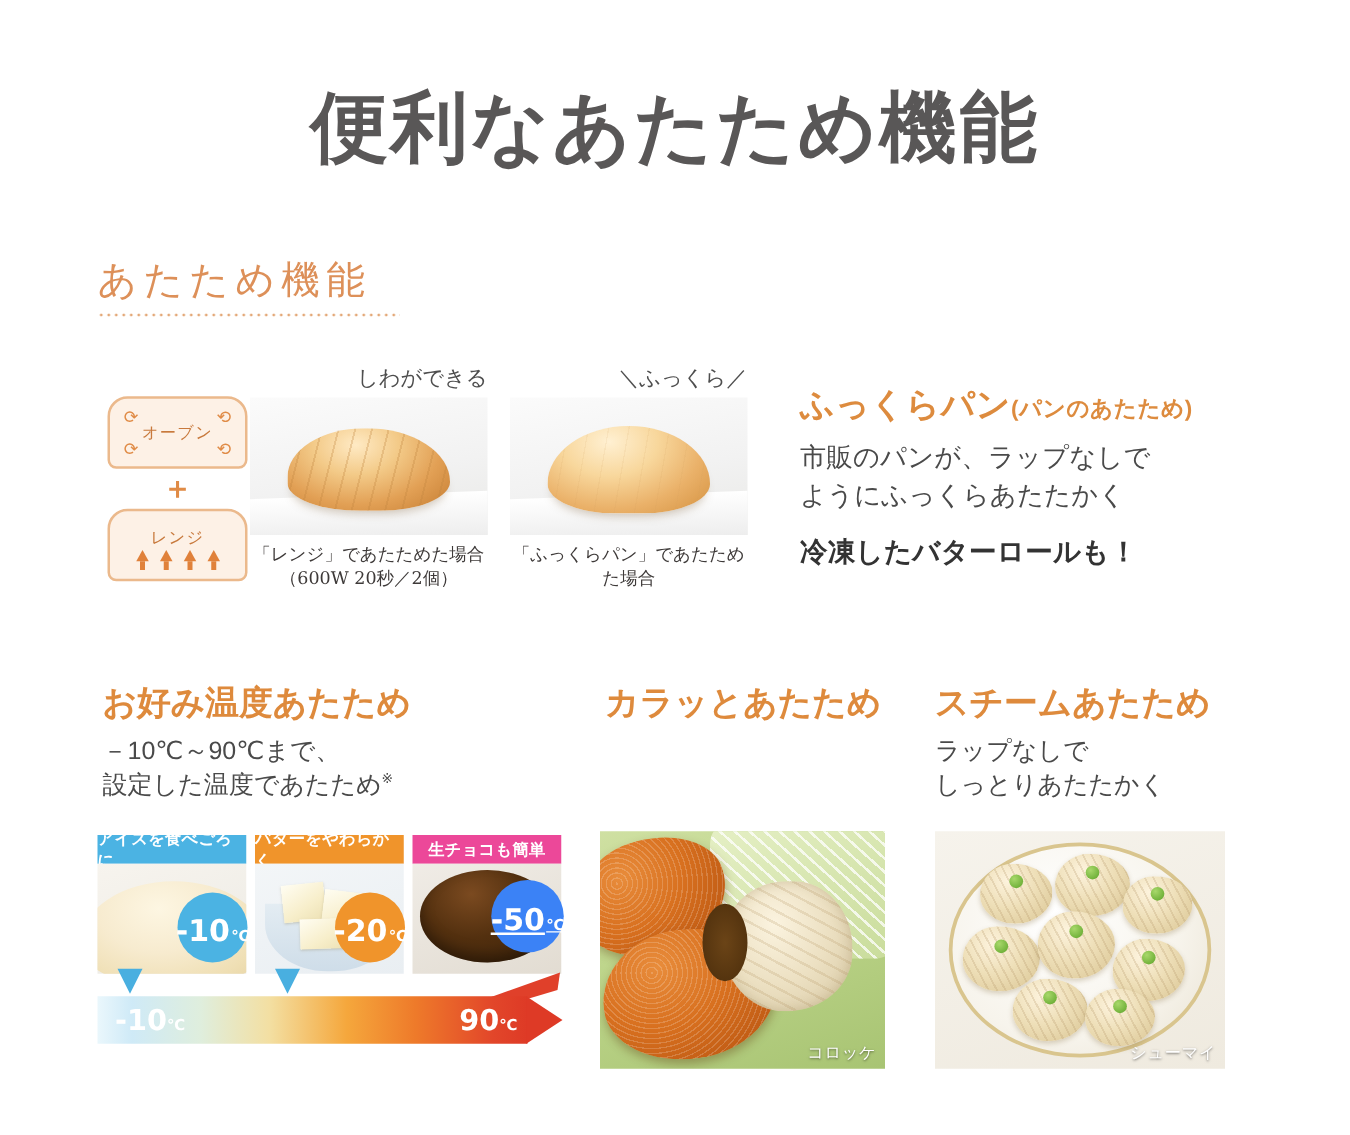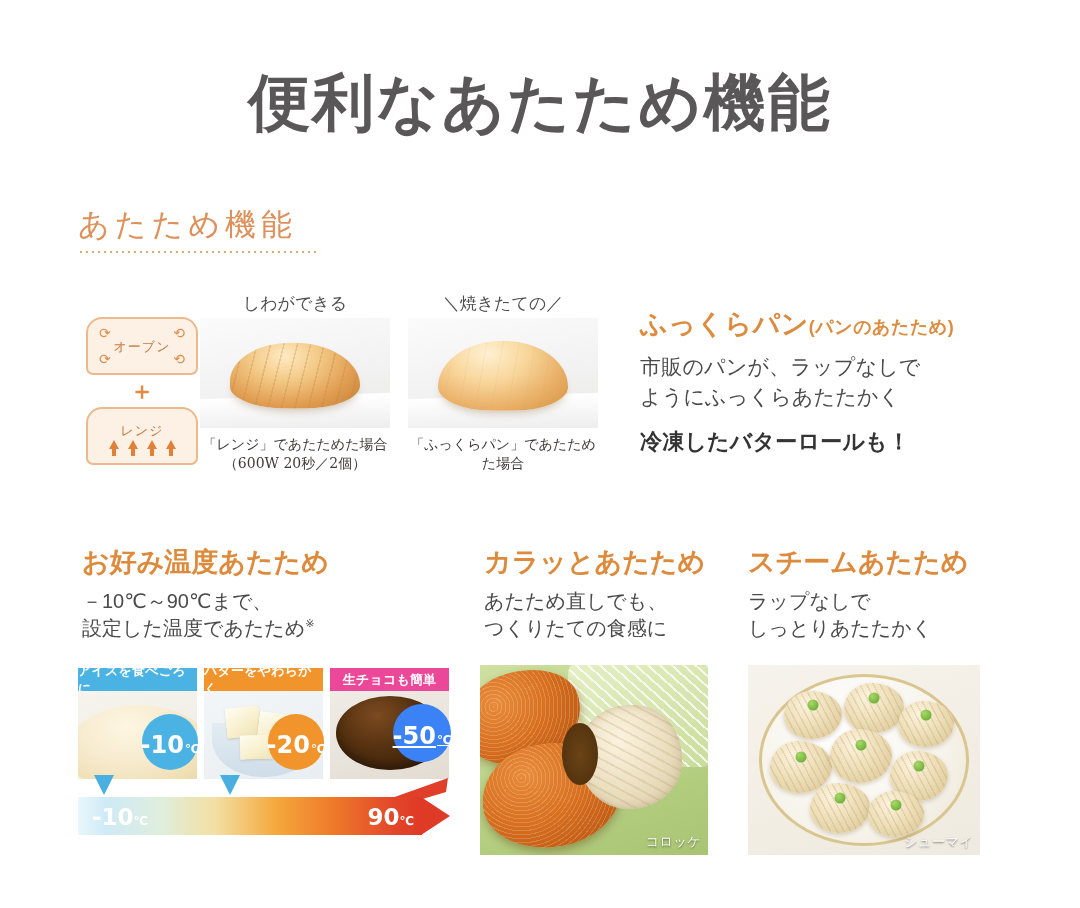--- a/index.html
+++ b/index.html
@@ -66,21 +66,21 @@
   }
   .range-arrows span::after {
     content: ""; position: absolute; left: -2px; top: 9px;
     width: 4px; height: 7px; background: #E0813A;
   }
 
   .bread-col { position: absolute; width: 190px; }
   .bread-col.c1 { left: 122px; }
   .bread-col.c2 { left: 330px; }
   .bread-top-label {
-    text-align: center; font-size: 17px; color: #4E4E4E; line-height: 1;
+    text-align: right; font-size: 17px; color: #4E4E4E; line-height: 1;
     margin-bottom: 6px;
     font-family: "DejaVu Serif", "Liberation Serif", serif;
   }
   .bread-photo {
     width: 190px; height: 110px; position: relative; overflow: hidden;
     background: linear-gradient(170deg, #fbfbfb 0%, #f2f2f2 55%, #e8e8e6 100%);
   }
   .bread-photo .plate {
     position: absolute; left: -8%; bottom: -6px; width: 116%; height: 38px;
     background: linear-gradient(180deg,#ffffff 0%, #ececec 100%);
@@ -333,21 +333,21 @@
         <div class="plate"></div>
         <div class="roll wrinkled"></div>
       </div>
       <div class="bread-caption">
         <span>「レンジ」であたためた場合</span><br>
         <span>（600W 20秒／2個）</span>
       </div>
     </div>
 
     <div class="bread-col c2">
-      <div class="bread-top-label">＼焼きたての／</div>
+      <div class="bread-top-label">＼ふっくら／</div>
       <div class="bread-photo">
         <div class="plate"></div>
         <div class="roll fluffy"></div>
       </div>
       <div class="bread-caption">
         <span>「ふっくらパン」であたためた場合</span>
       </div>
     </div>
   </div>
 
@@ -365,24 +365,20 @@
   <div class="col col-a">
     <div class="col-title">お好み温度あたため</div>
     <div class="col-body">
       <span>－10℃～90℃まで、</span><br>
       <span>設定した温度であたため</span><span class="note">※</span>
     </div>
   </div>
 
   <div class="col col-b">
     <div class="col-title">カラッとあたため</div>
-    <div class="col-body">
-      <span>あたため直しでも、</span><br>
-      <span>つくりたての食感に</span>
-    </div>
   </div>
 
   <div class="col col-c">
     <div class="col-title">スチームあたため</div>
     <div class="col-body">
       <span>ラップなしで</span><br>
       <span>しっとりあたたかく</span>
     </div>
   </div>
 

